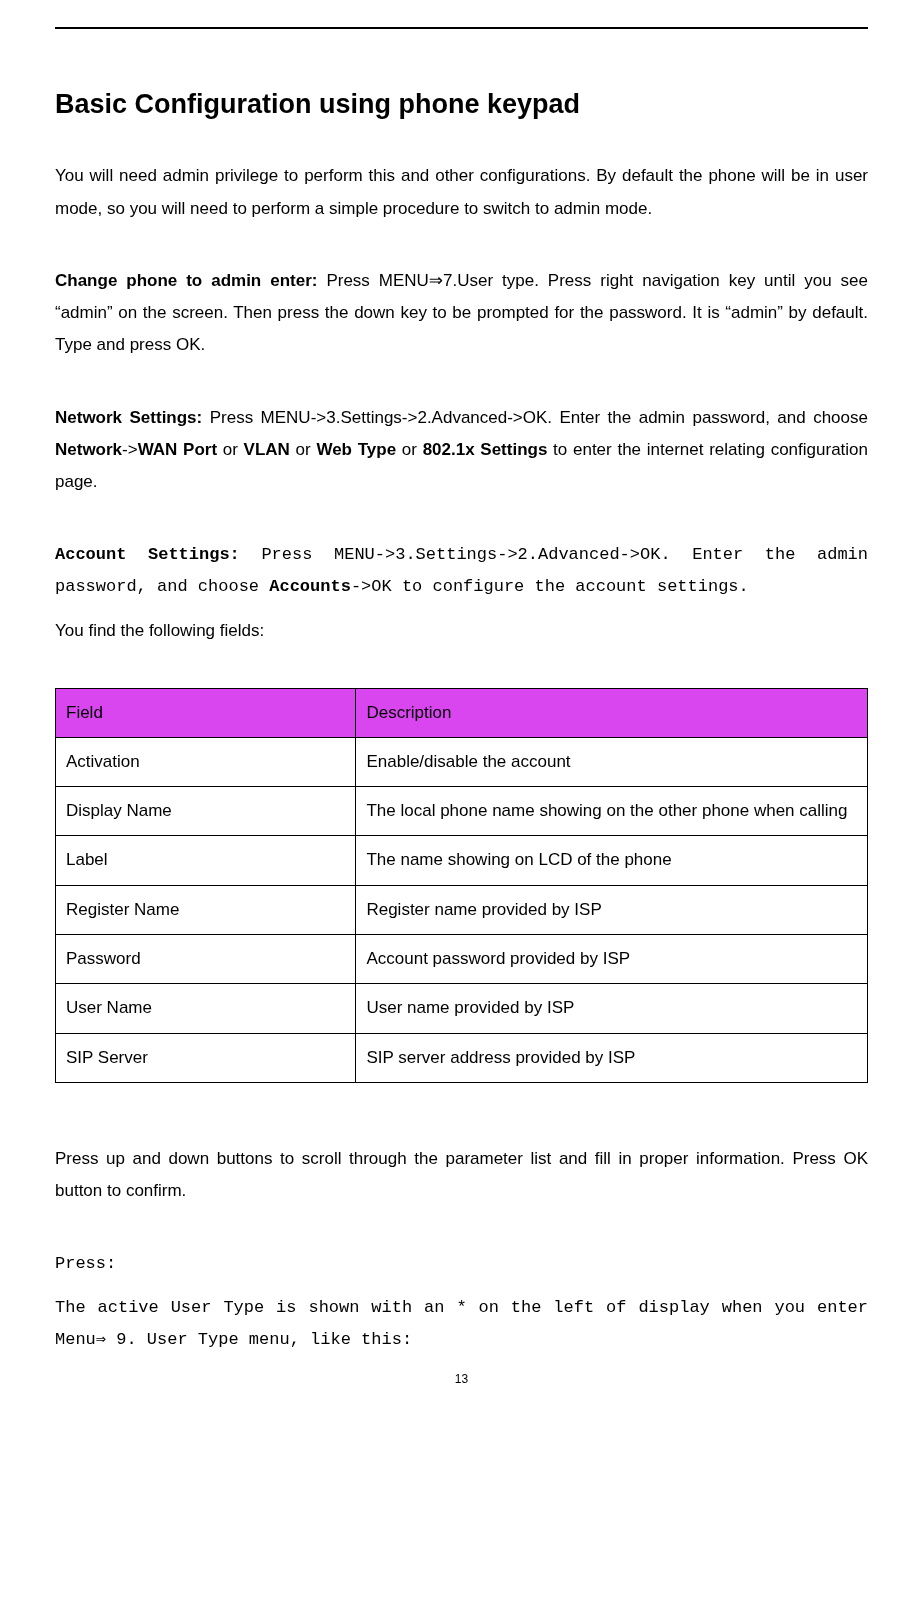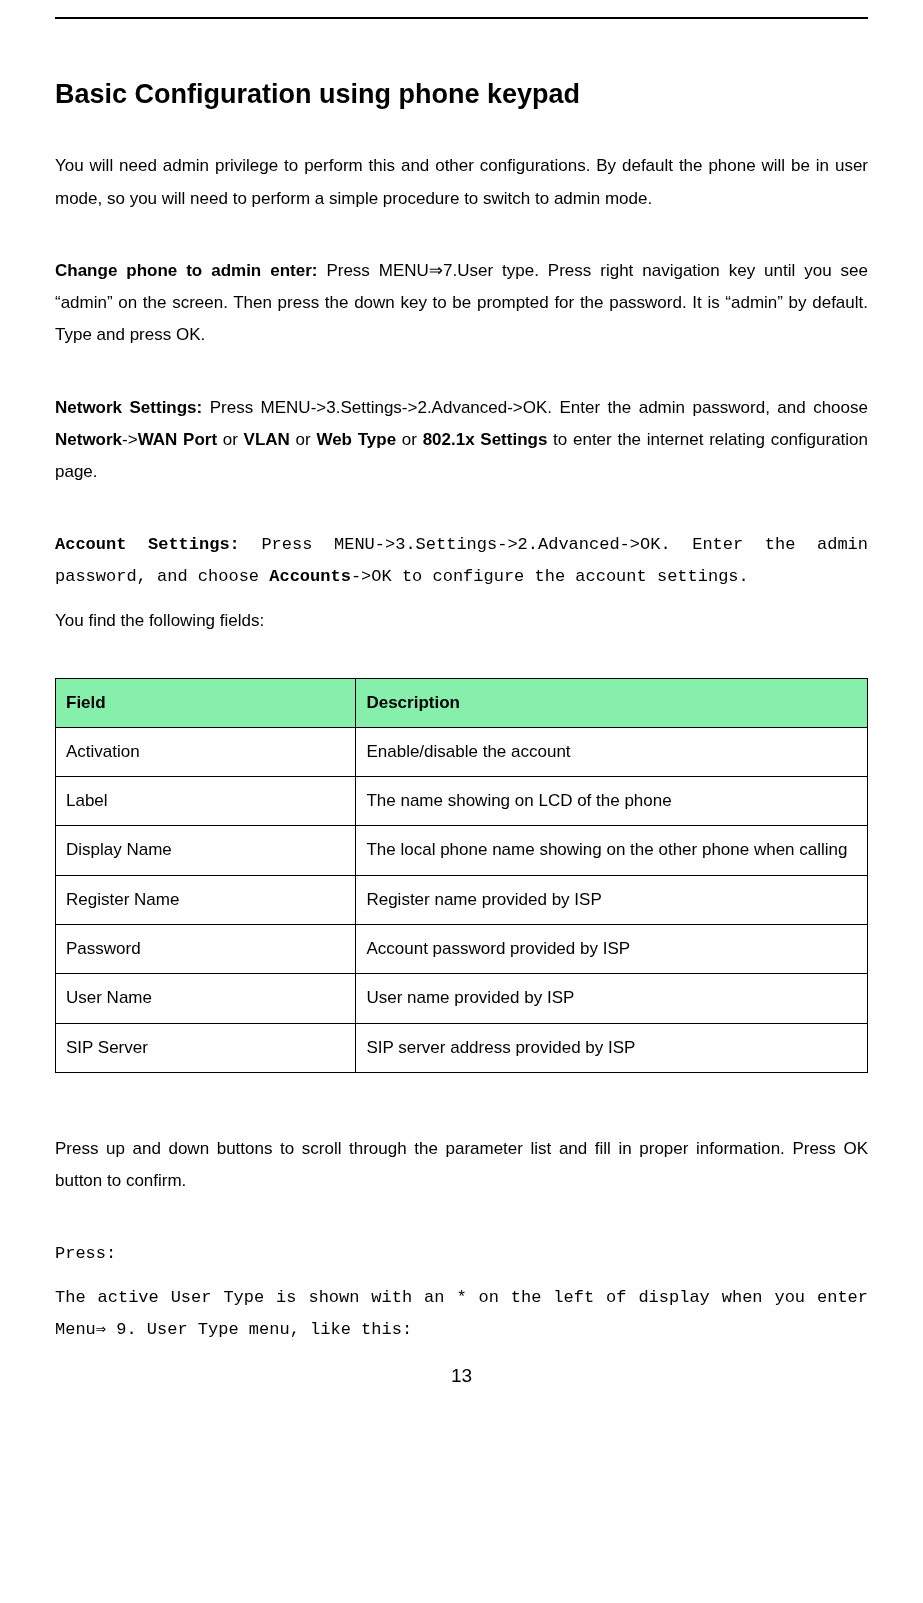--- a/index.html
+++ b/index.html
@@ -7,21 +7,21 @@
       font-family: Verdana, Geneva, sans-serif;
       font-size: 17px;
       line-height: 1.9;
       color: #000;
       background: #fff;
       width: 923px;
       margin: 0 auto;
       padding: 0;
     }
     .page {
-      padding: 7px 55px 30px 55px;
+      padding: 17px 55px 30px 55px;
     }
     .rule {
       border-top: 2px solid #000;
       margin: 10px 0 50px 0;
     }
     h1 {
       font-size: 27px;
       font-weight: bold;
       margin-bottom: 30px;
     }
@@ -42,31 +42,30 @@
     }
     th, td {
       border: 1px solid #000;
       padding: 8px 10px;
       text-align: left;
       vertical-align: top;
       font-weight: normal;
       font-size: 17px;
     }
     th {
-      background: #86efac;
-      font-weight: bold;
+      background: #d946ef;
     }
     td.desc {
       text-align: justify;
     }
     .col-field { width: 37%; }
     .col-desc { width: 63%; }
     .page-num {
       text-align: center;
-      font-size: 19px;
+      font-size: 12px;
       margin-top: 10px;
     }
   </style>
 </head>
 <body>
 
 <div class="page">
   <div class="rule"></div>
 
   <h1>Basic Configuration using phone keypad</h1>
@@ -97,26 +96,26 @@
         <th>Field</th>
         <th>Description</th>
       </tr>
     </thead>
     <tbody>
       <tr>
         <td>Activation</td>
         <td class="desc">Enable/disable the account</td>
       </tr>
       <tr>
+        <td>Display Name</td>
+        <td class="desc">The local phone name showing on the other phone when calling</td>
+      </tr>
+      <tr>
         <td>Label</td>
         <td class="desc">The name showing on LCD of the phone</td>
-      </tr>
-      <tr>
-        <td>Display Name</td>
-        <td class="desc">The local phone name showing on the other phone when calling</td>
       </tr>
       <tr>
         <td>Register Name</td>
         <td class="desc">Register name provided by ISP</td>
       </tr>
       <tr>
         <td>Password</td>
         <td class="desc">Account password provided by ISP</td>
       </tr>
       <tr>

